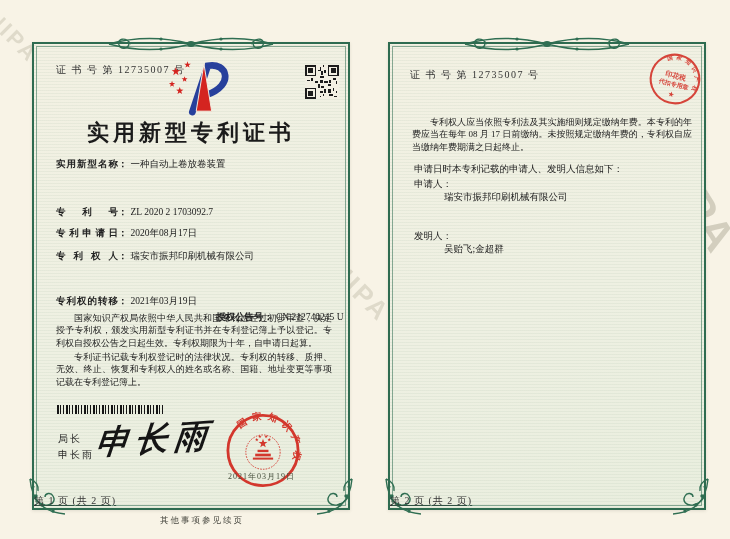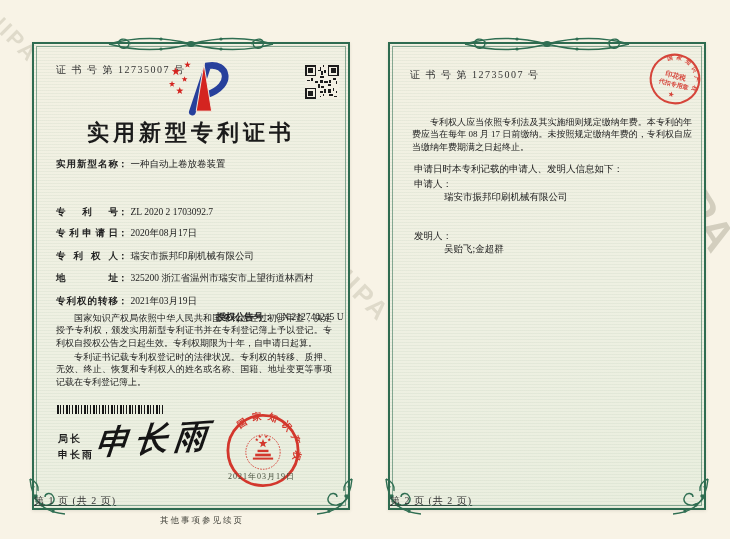--- a/index.html
+++ b/index.html
@@ -20,21 +20,21 @@
          font-size:22px;font-weight:bold;letter-spacing:4px;color:#1b1b1b;}
   .frow{position:absolute;left:22px;font-size:9.5px;color:#222;white-space:nowrap;}
   .flabel{display:inline-block;width:62px;text-align:justify;text-align-last:justify;font-weight:bold;vertical-align:bottom;}
   .fcolon{font-weight:bold;}
   .fval{margin-left:3px;margin-top:8px;}
   .pair2{position:absolute;left:160px;top:16px;}
   .para{position:absolute;left:22px;width:276px;font-size:9px;line-height:12.4px;
         text-indent:2em;text-align:justify;color:#222;margin:0;}
   .barcode{position:absolute;left:23px;top:361px;width:106px;height:9px;
            background:repeating-linear-gradient(90deg,#151515 0 2px,rgba(0,0,0,0) 2px 3px,#151515 3px 4px,rgba(0,0,0,0) 4px 6px,#151515 6px 6.7px,rgba(0,0,0,0) 6.7px 9px);}
-  .director{position:absolute;left:24px;font-size:10px;font-weight:bold;color:#1d1d1d;letter-spacing:2px;}
+  .director{position:absolute;left:24px;font-size:10px;font-weight:normal;color:#1d1d1d;letter-spacing:2px;}
   .signature{position:absolute;left:62px;top:372px;width:150px;font-size:33px;font-weight:bold;
              font-style:italic;transform:rotate(-4deg) skewX(-10deg);color:#151515;letter-spacing:6px;white-space:nowrap;}
   .seal{position:absolute;left:190px;top:366px;width:78px;height:78px;opacity:.92;}
   .seal-date{position:absolute;left:194px;top:427px;font-size:8px;letter-spacing:1px;color:#47503e;}
   .pageno{position:absolute;top:450px;left:0;width:100%;text-align:left;font-size:10px;letter-spacing:1px;color:#333;text-decoration:underline;}
   .footer-note{position:absolute;left:160px;top:515px;font-size:8.5px;letter-spacing:2px;color:#4a4a42;font-family:Liberation Mono, monospace;}
   .stamp{position:absolute;left:256px;top:6px;width:58px;height:58px;transform:rotate(14deg);opacity:.85;}
   .qr{position:absolute;left:271px;top:21px;width:34px;height:34px;}
   .logo{position:absolute;left:128px;top:14px;width:80px;height:58px;}
   .orn-top{position:absolute;left:50%;top:-13px;transform:translateX(-50%);width:180px;height:26px;}
@@ -165,23 +165,20 @@
     </div>
     <div class="frow" style="top:162px;">
       <span class="flabel">专利号</span><span class="fcolon">：</span><span class="fval">ZL 2020 2 1703092.7</span>
     </div>
     <div class="frow" style="top:183px;">
       <span class="flabel">专利申请日</span><span class="fcolon">：</span><span class="fval">2020年08月17日</span>
     </div>
     <div class="frow" style="top:206px;">
       <span class="flabel">专利权人</span><span class="fcolon">：</span><span class="fval">瑞安市振邦印刷机械有限公司</span>
     </div>
-    <div class="frow" style="top:228px;">
-      <span class="flabel">地址</span><span class="fcolon">：</span><span class="fval">325200 浙江省温州市瑞安市上望街道林西村</span>
-    </div>
     <div class="frow" style="top:251px;width:284px;">
       <span class="flabel">专利权的转移</span><span class="fcolon">：</span><span class="fval">2021年03月19日</span>
       <span class="pair2">
         <span style="font-weight:bold;">授权公告号</span><span class="fcolon">：</span><span class="fval">CN 212740245 U</span>
       </span>
     </div>
 
     <p class="para" style="top:268px;">国家知识产权局依照中华人民共和国专利法经过初步审查，决定授予专利权，颁发实用新型专利证书并在专利登记簿上予以登记。专利权自授权公告之日起生效。专利权期限为十年，自申请日起算。</p>
     <p class="para" style="top:307px;">专利证书记载专利权登记时的法律状况。专利权的转移、质押、无效、终止、恢复和专利权人的姓名或名称、国籍、地址变更等事项记载在专利登记簿上。</p>
 

